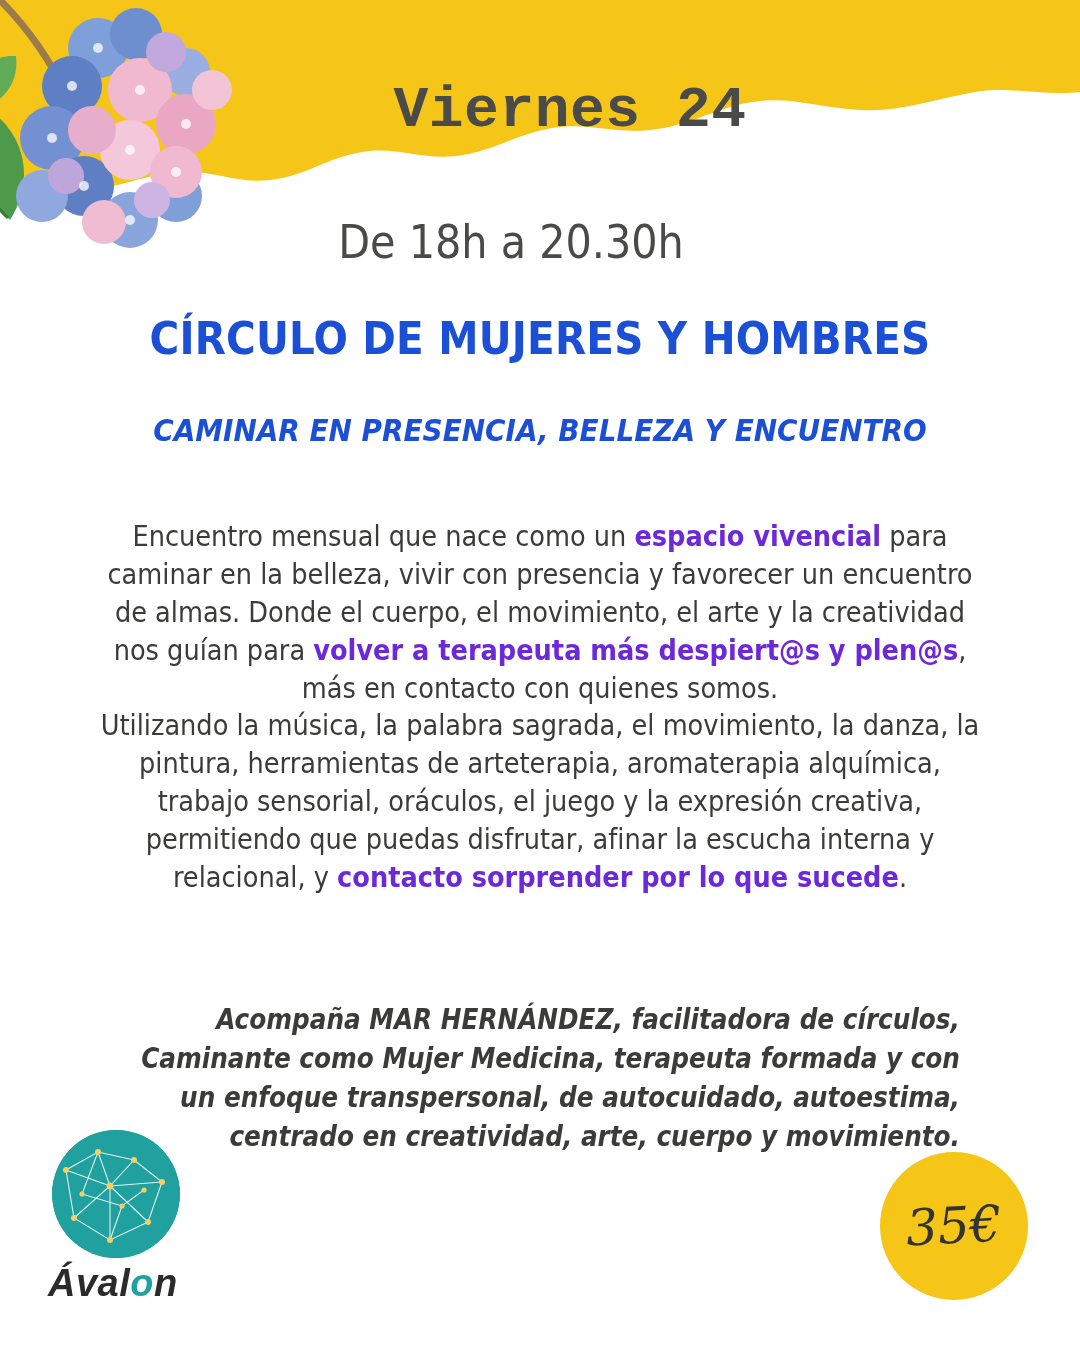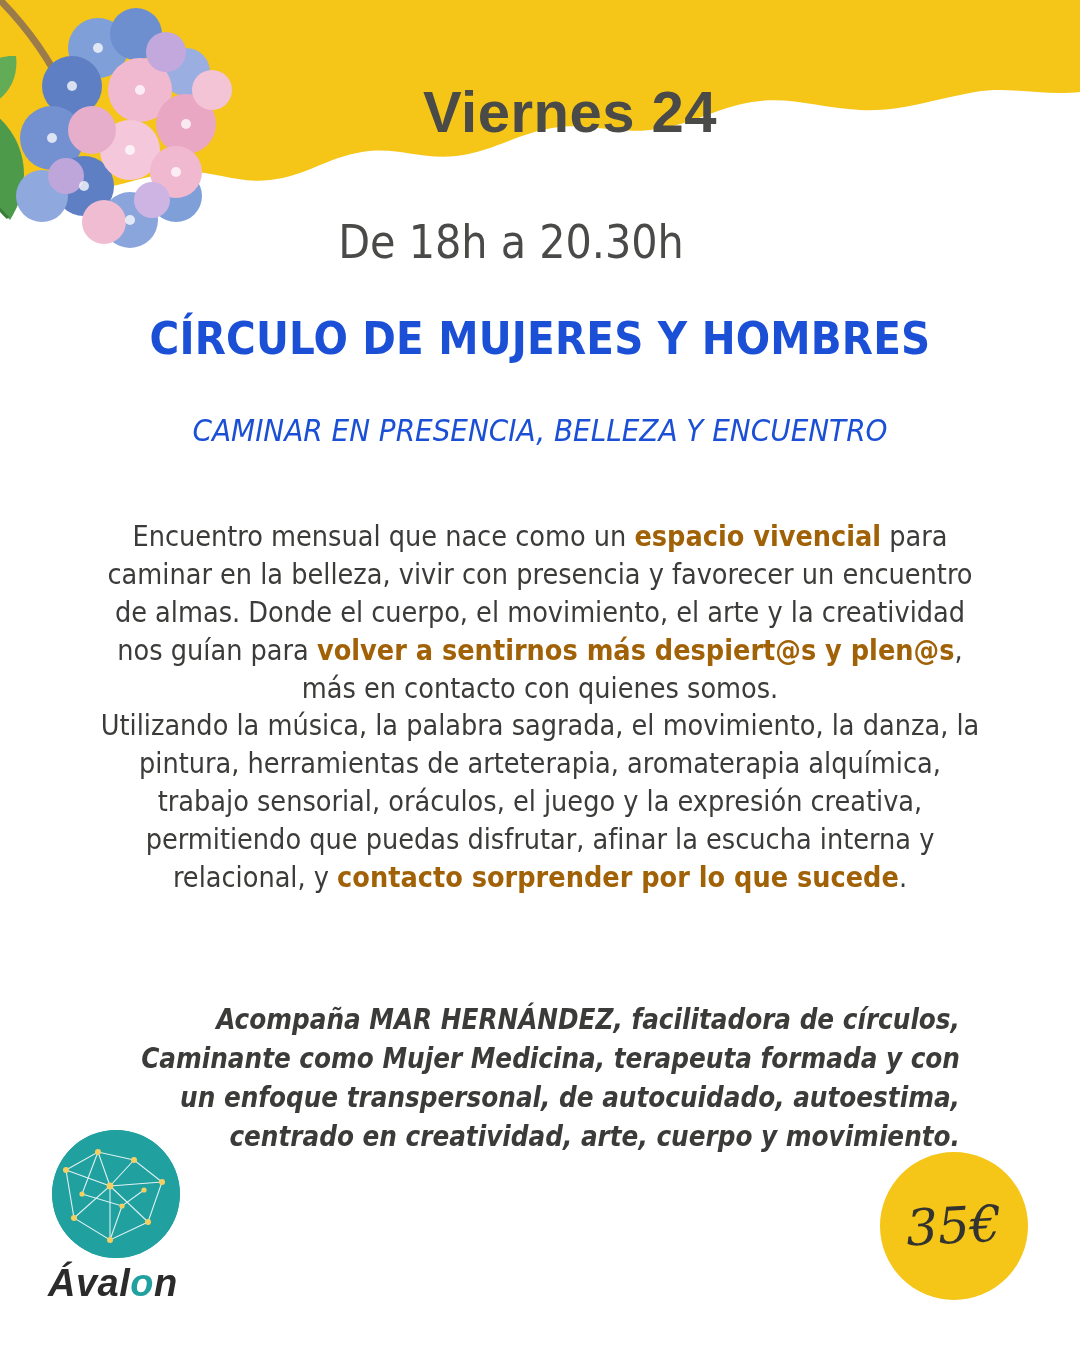--- a/index.html
+++ b/index.html
@@ -41,21 +41,21 @@
     height: 330px;
   }
 
   
   .title-day {
     position: absolute;
     top: 78px;
     left: 0;
     width: 1080px;
     text-align: center;
-    font-family: Liberation Sans, sans-serif;
+    font-family: Liberation Mono, monospace;
     font-weight: bold;
     font-size: 58px;
     color: #4a4a48;
     letter-spacing: 0.5px;
     padding-left: 60px;
     box-sizing: border-box;
   }
   .title-time {
     position: absolute;
     top: 215px;
@@ -80,40 +80,40 @@
     color: #1a4fd6;
     letter-spacing: 0.2px;
   }
   .title-sub {
     position: absolute;
     top: 412px;
     left: 0;
     width: 1080px;
     text-align: center;
     font-family: "DejaVu Sans Condensed", "DejaVu Sans", sans-serif;
-    font-weight: normal;
+    font-weight: bold;
     font-style: italic;
     font-size: 31px;
     color: #1a4fd6;
   }
 
   
   .body-copy {
     position: absolute;
     top: 518px;
     left: 90px;
     width: 900px;
     text-align: center;
     font-family: "DejaVu Sans Condensed", "DejaVu Sans", sans-serif;
     font-size: 28.5px;
     line-height: 1.33;
     color: #3b3b39;
   }
   .body-copy b {
-    color: #a16207;
+    color: #6d28d9;
     font-weight: bold;
   }
 
   
   .facilitator {
     position: absolute;
     top: 1000px;
     left: 120px;
     width: 840px;
     text-align: right;
@@ -247,21 +247,21 @@
     <circle cx="196" cy="182" r="5"></circle>
   </g>
 </svg>
 
 <div class="title-day">Viernes 24</div>
 <div class="title-time">De 18h a 20.30h</div>
 <div class="title-main">CÍRCULO DE MUJERES Y HOMBRES</div>
 <div class="title-sub">CAMINAR EN PRESENCIA, BELLEZA Y ENCUENTRO</div>
 
 <div class="body-copy">
-  <span><span>Encuentro mensual que nace como un </span><b>espacio vivencial</b><span> para caminar en la belleza, vivir con presencia y favorecer un encuentro de almas. Donde el cuerpo, el movimiento, el arte y la creatividad nos guían para </span><b>volver a sentirnos más despiert@s y plen@s</b><span>, más en contacto con quienes somos.</span></span><br>
+  <span><span>Encuentro mensual que nace como un </span><b>espacio vivencial</b><span> para caminar en la belleza, vivir con presencia y favorecer un encuentro de almas. Donde el cuerpo, el movimiento, el arte y la creatividad nos guían para </span><b>volver a terapeuta más despiert@s y plen@s</b><span>, más en contacto con quienes somos.</span></span><br>
   <span><span>Utilizando la música, la palabra sagrada, el movimiento, la danza, la pintura, herramientas de arteterapia, aromaterapia alquímica, trabajo sensorial, oráculos, el juego y la expresión creativa, permitiendo que puedas disfrutar, afinar la escucha interna y relacional, y </span><b>contacto sorprender por lo que sucede</b><span>.</span></span>
 </div>
 
 <div class="facilitator">Acompaña MAR HERNÁNDEZ, facilitadora de círculos, Caminante como Mujer Medicina, terapeuta formada y con un enfoque transpersonal, de autocuidado, autoestima, centrado en creatividad, arte, cuerpo y movimiento.</div>
 
 <div class="logo">
   <div class="logo-globe">
     <svg viewBox="0 0 128 128" width="128" height="128">
       <circle cx="64" cy="64" r="64" fill="#21a0a0"></circle>
       <g stroke="#ffffff" stroke-width="1.1" opacity="0.85" fill="none">

